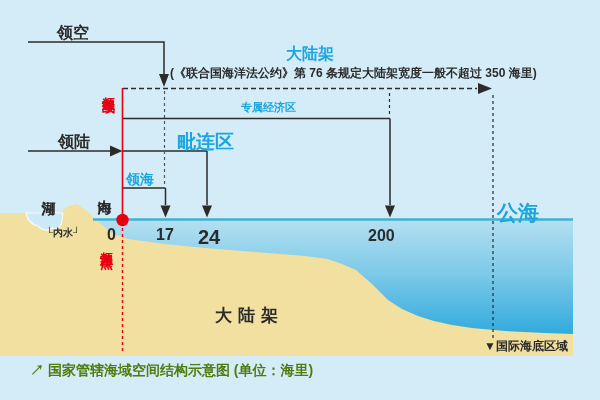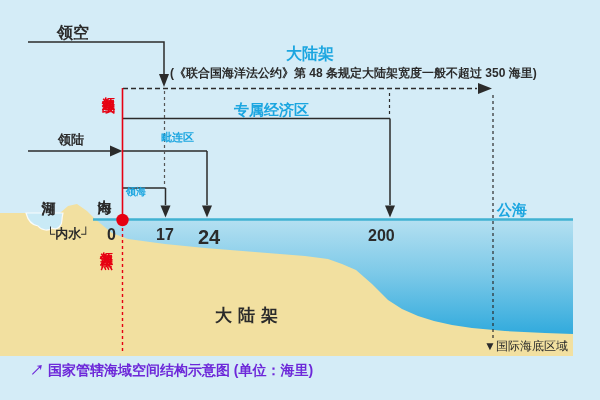--- a/index.html
+++ b/index.html
@@ -76,33 +76,33 @@
 
     <path class="lndashair" d="M164.5,91 V187"></path>
 
     <path class="rsolid" d="M122.5,88 V214"></path>
     <path class="rdash" d="M122.5,228 V354"></path>
     <circle class="dot" cx="122.5" cy="220" r="6.2"></circle>
   </svg>
 
   <div class="lbl" style="left:57px;top:24px;font-size:16px">领空</div>
   <div class="lbl c" style="left:286px;top:45px;font-size:16px">大陆架</div>
-  <div class="lbl" style="left:170px;top:67px;font-size:12px;font-weight:600">(《联合国海洋法公约》第 48 条规定大陆架宽度一般不超过 350 海里)</div>
+  <div class="lbl" style="left:170px;top:67px;font-size:12px;font-weight:600">(《联合国海洋法公约》第 76 条规定大陆架宽度一般不超过 350 海里)</div>
   <div class="lbl r v" style="left:102px;top:87px;font-size:13px">领海基线</div>
-  <div class="lbl c" style="left:234px;top:101px;font-size:15px">专属经济区</div>
-  <div class="lbl" style="left:58px;top:133px;font-size:13px">领陆</div>
-  <div class="lbl c" style="left:161px;top:131px;font-size:11px">毗连区</div>
-  <div class="lbl c" style="left:126px;top:186px;font-size:10px">领海</div>
+  <div class="lbl c" style="left:241px;top:101px;font-size:11px">专属经济区</div>
+  <div class="lbl" style="left:58px;top:133px;font-size:16px">领陆</div>
+  <div class="lbl c" style="left:177px;top:131px;font-size:19px">毗连区</div>
+  <div class="lbl c" style="left:126px;top:171px;font-size:14px">领海</div>
   <div class="lbl v" style="left:42px;top:190px;font-size:14px">河湖</div>
   <div class="lbl v" style="left:98px;top:189px;font-size:14px">内海</div>
-  <div class="lbl" style="left:46px;top:227px;font-size:13px">└内水┘</div>
-  <div class="lbl c" style="left:497px;top:201px;font-size:15px">公海</div>
+  <div class="lbl" style="left:46px;top:227px;font-size:10px">└内水┘</div>
+  <div class="lbl c" style="left:497px;top:201px;font-size:21px">公海</div>
   <div class="lbl r v" style="left:100px;top:242px;font-size:13px">领海基点</div>
   <div class="lbl" style="left:215px;top:306px;font-size:17px;font-weight:700;letter-spacing:6px">大陆架</div>
-  <div class="lbl" style="left:484px;top:340px;font-size:12px;font-weight:400">▼国际海底区域</div>
-  <div class="lbl" style="left:30px;top:362px;font-size:14px;font-weight:600;color:#6d28d9">↗ 国家管辖海域空间结构示意图 (单位：海里)</div>
+  <div class="lbl" style="left:484px;top:340px;font-size:12px;font-weight:700">▼国际海底区域</div>
+  <div class="lbl" style="left:30px;top:362px;font-size:14px;font-weight:600;color:#4d7c0f">↗ 国家管辖海域空间结构示意图 (单位：海里)</div>
 
   <div class="lbl n" style="left:107px;top:226px;font-size:16px">0</div>
   <div class="lbl n" style="left:156px;top:226px;font-size:16px">17</div>
   <div class="lbl n" style="left:198px;top:226px;font-size:20px">24</div>
   <div class="lbl n" style="left:368px;top:227px;font-size:16px">200</div>
 
 </div>
 
 </body></html>

